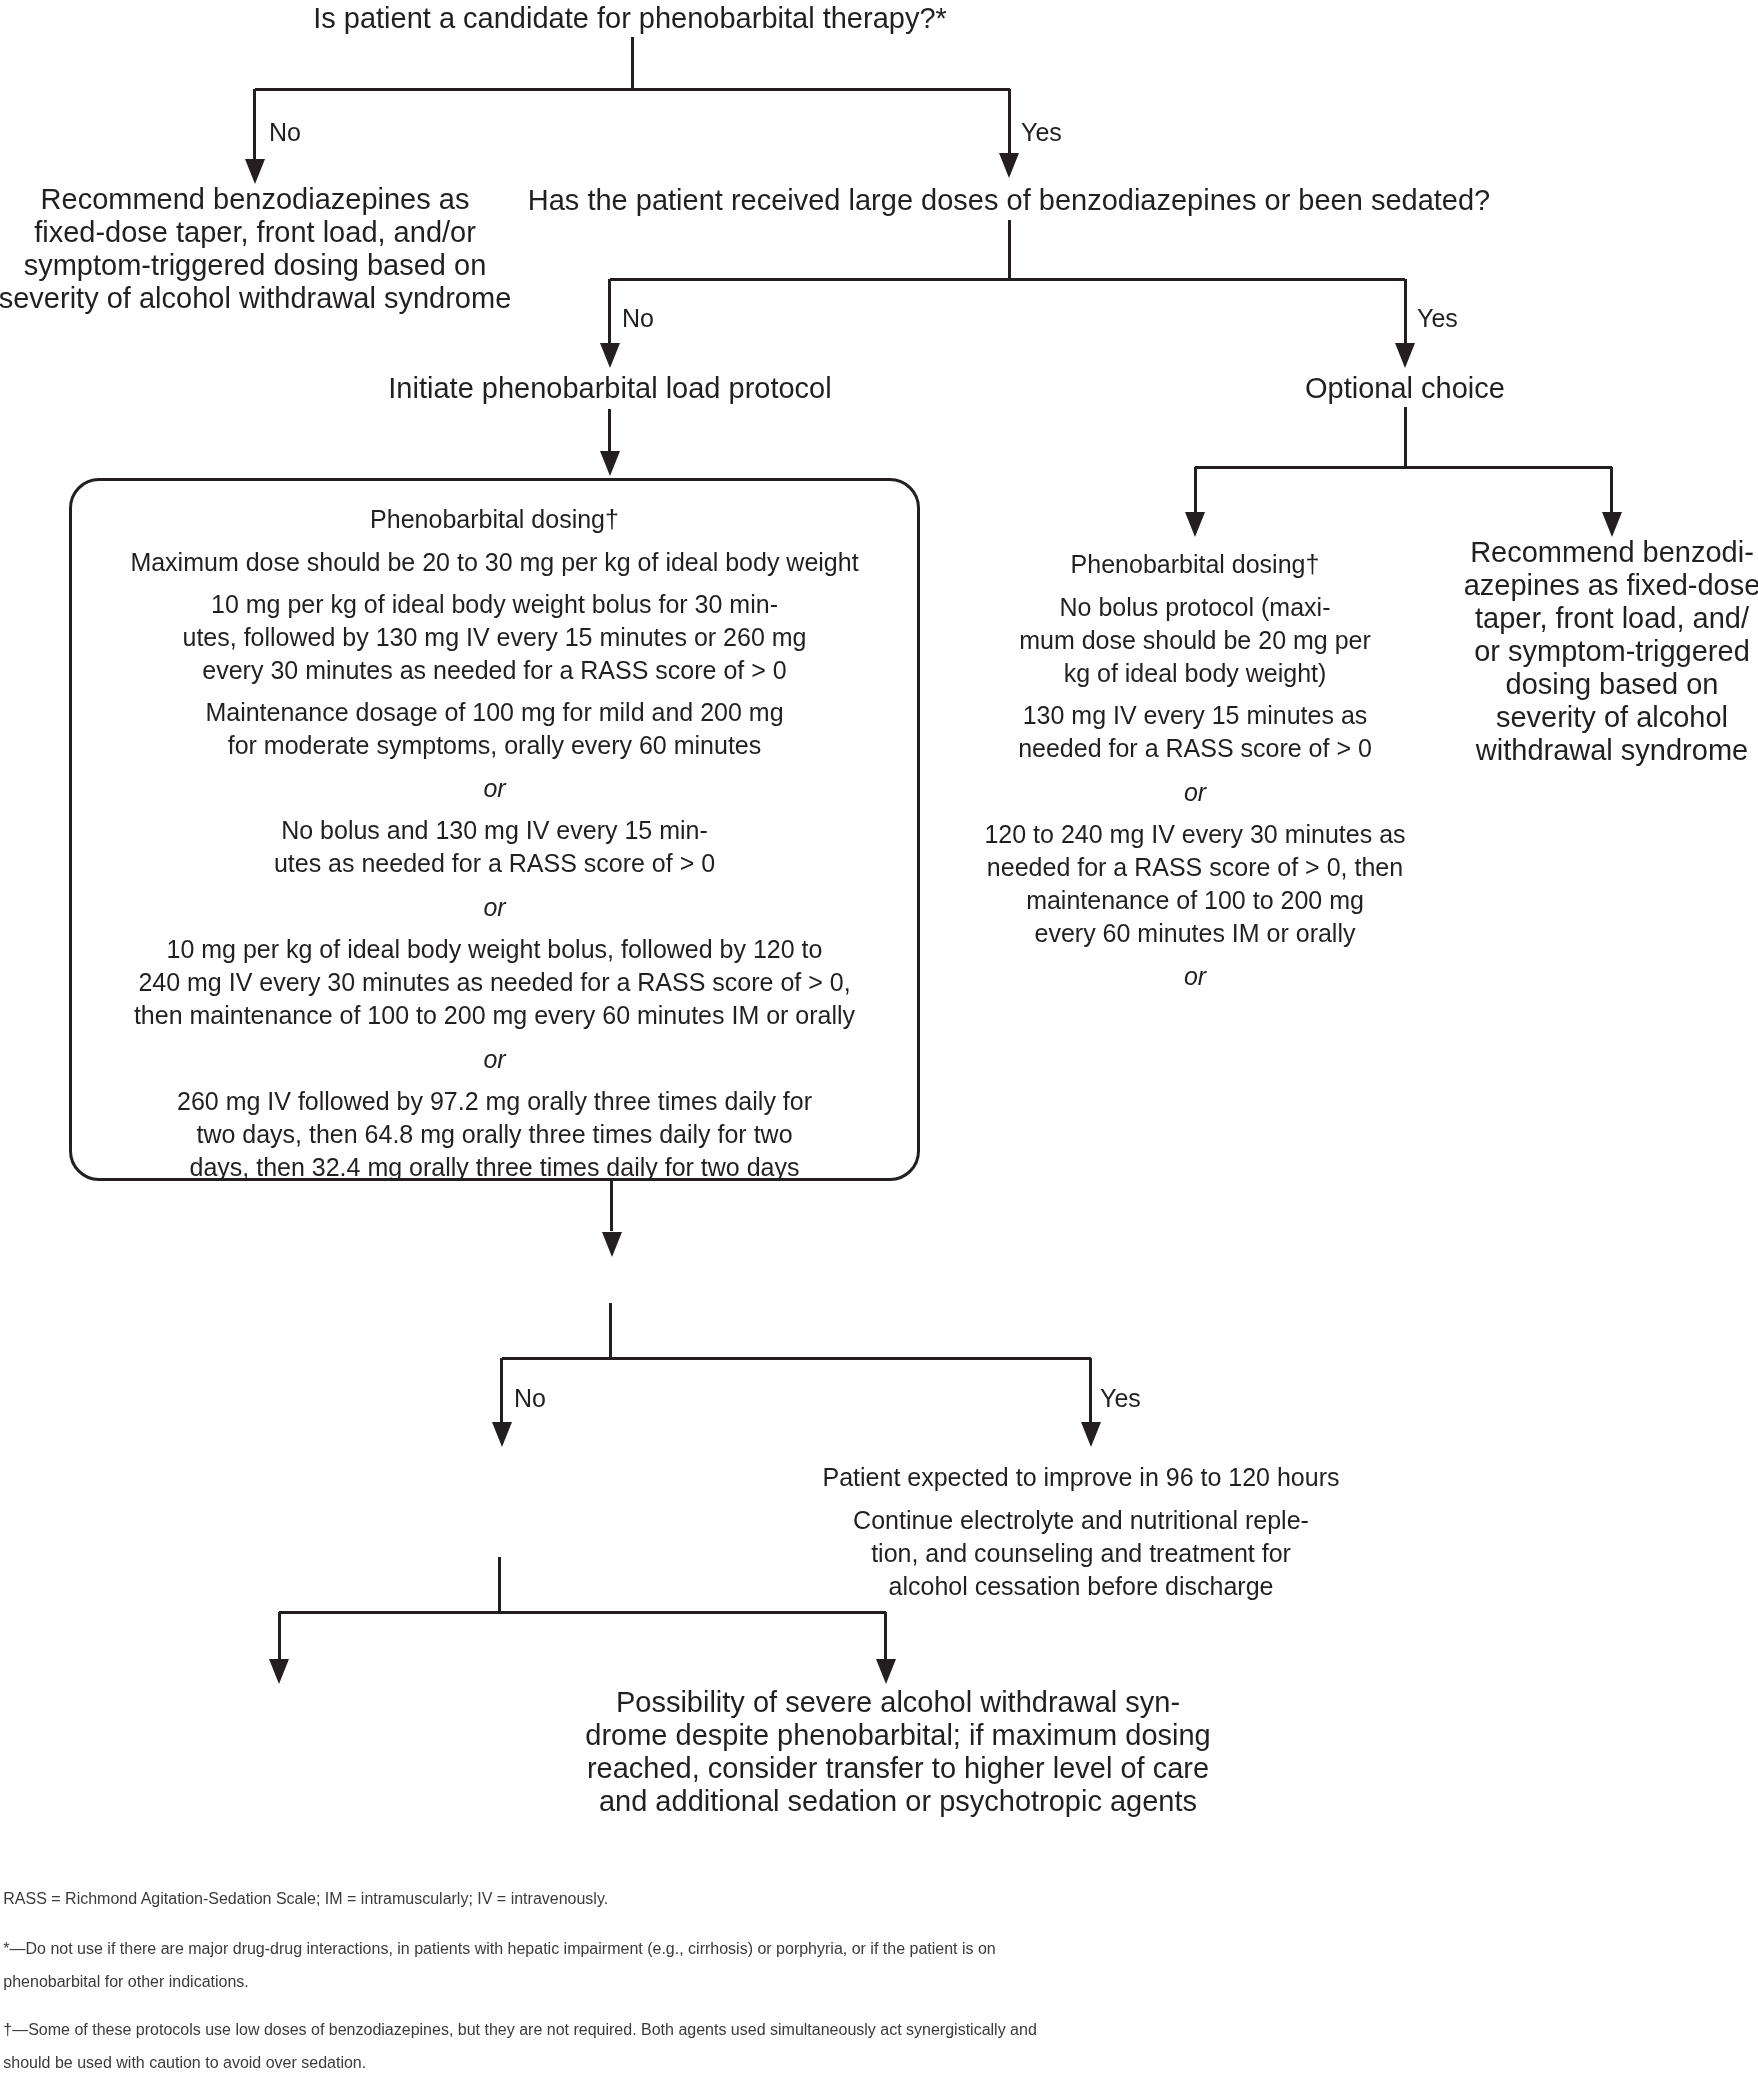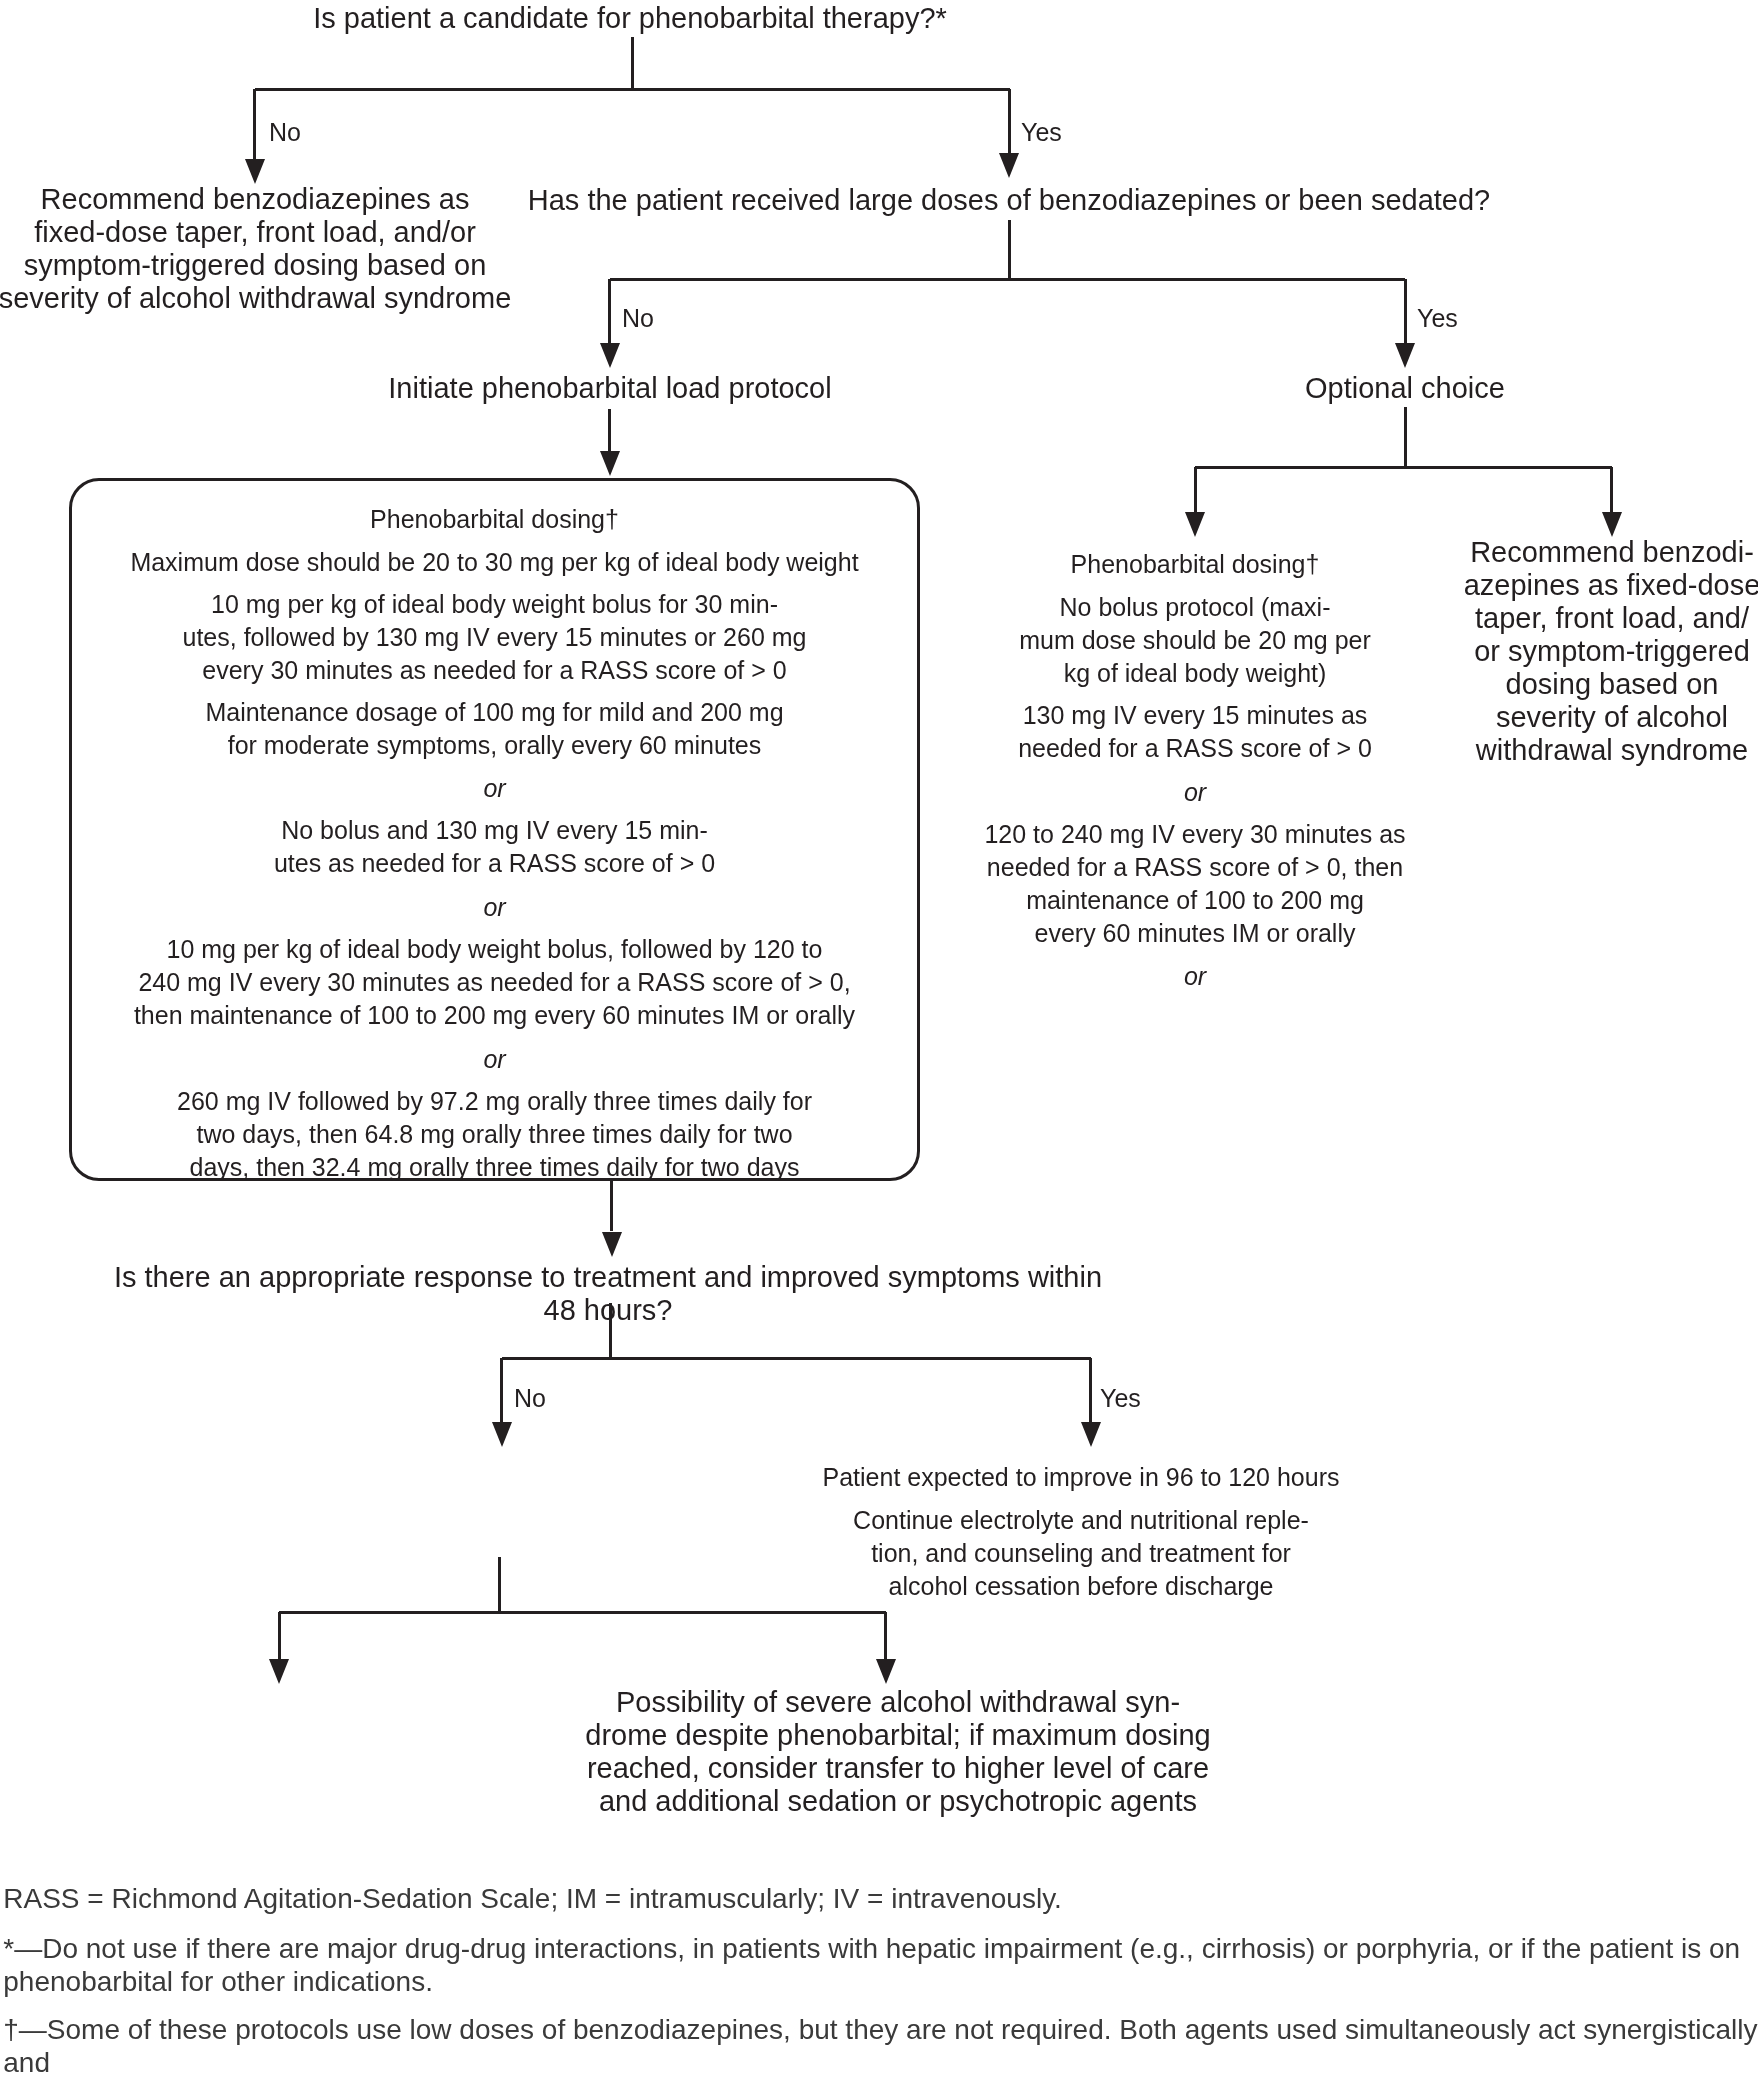--- a/index.html
+++ b/index.html
@@ -55,21 +55,21 @@
   .or{font-size:25px;line-height:33px;font-style:italic;margin:10.7px 0 0;text-align:center;}
   .col{
     position:absolute;
     transform:translateX(-50%);
     width:max-content;
     text-align:center;
   }
   .fn{
     position:absolute;
     left:3.3px;
-    font-size:28px;
+    font-size:16px;
     line-height:33px;
     white-space:pre-line;
     color:var(--footnote);
     width:max-content;
     max-width:1755px;
   }
 </style>
 </head>
 <body>
 
@@ -160,21 +160,20 @@
 azepines as fixed-dose
 taper, front load, and/
 or symptom-triggered
 dosing based on
 severity of alcohol
 withdrawal syndrome</div>
 
   <div class="vline" style="left:610px;top:1180px;height:51px"></div>
   <div class="ahead" style="left:602px;top:1232px"></div>
 
-  <div class="node" style="left:608px;top:1261px">Is there an appropriate response to treatment and improved symptoms within 48 hours?</div>
 
   <div class="vline" style="left:609px;top:1303px;height:55px"></div>
   <div class="hline" style="left:502px;top:1357px;width:589px"></div>
 
   <div class="vline" style="left:500px;top:1358px;height:64px"></div>
   <div class="ahead" style="left:492px;top:1422px"></div>
   <div class="lbl" style="left:514px;top:1382px">No</div>
 
   <div class="vline" style="left:1089px;top:1358px;height:64px"></div>
   <div class="ahead" style="left:1081px;top:1422px"></div>

